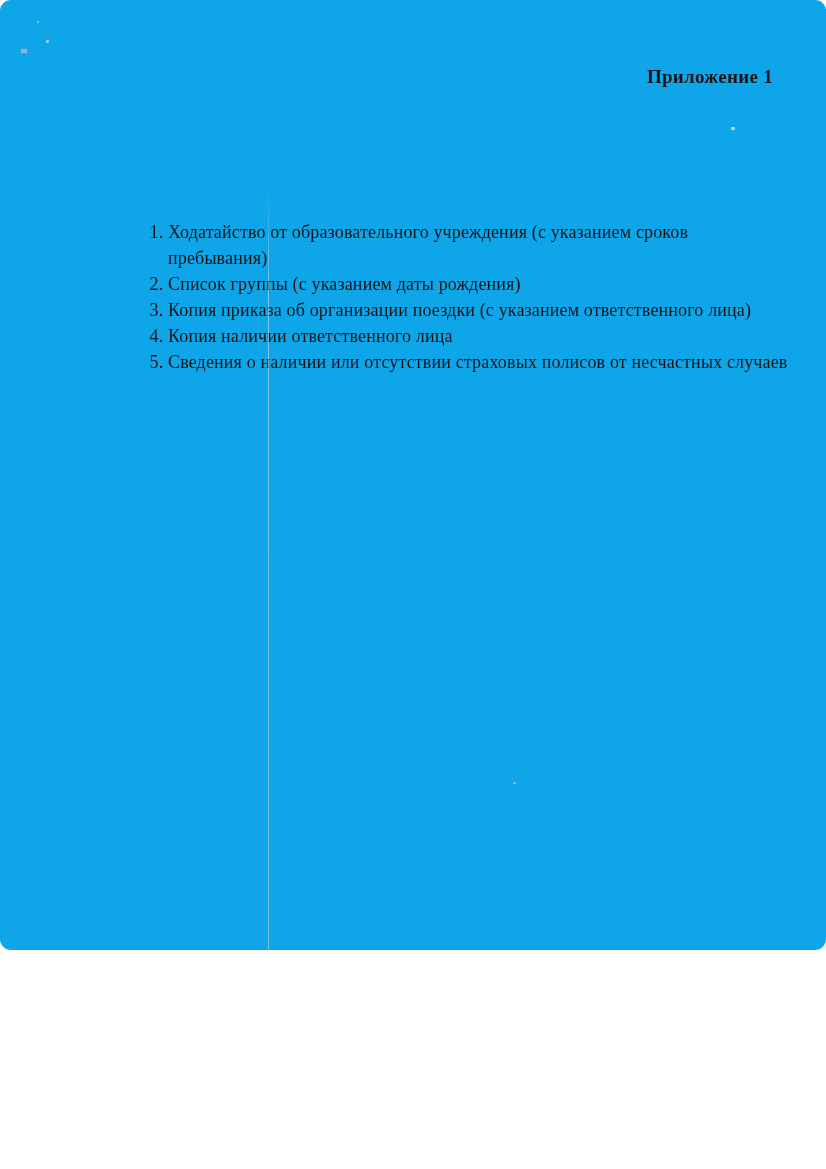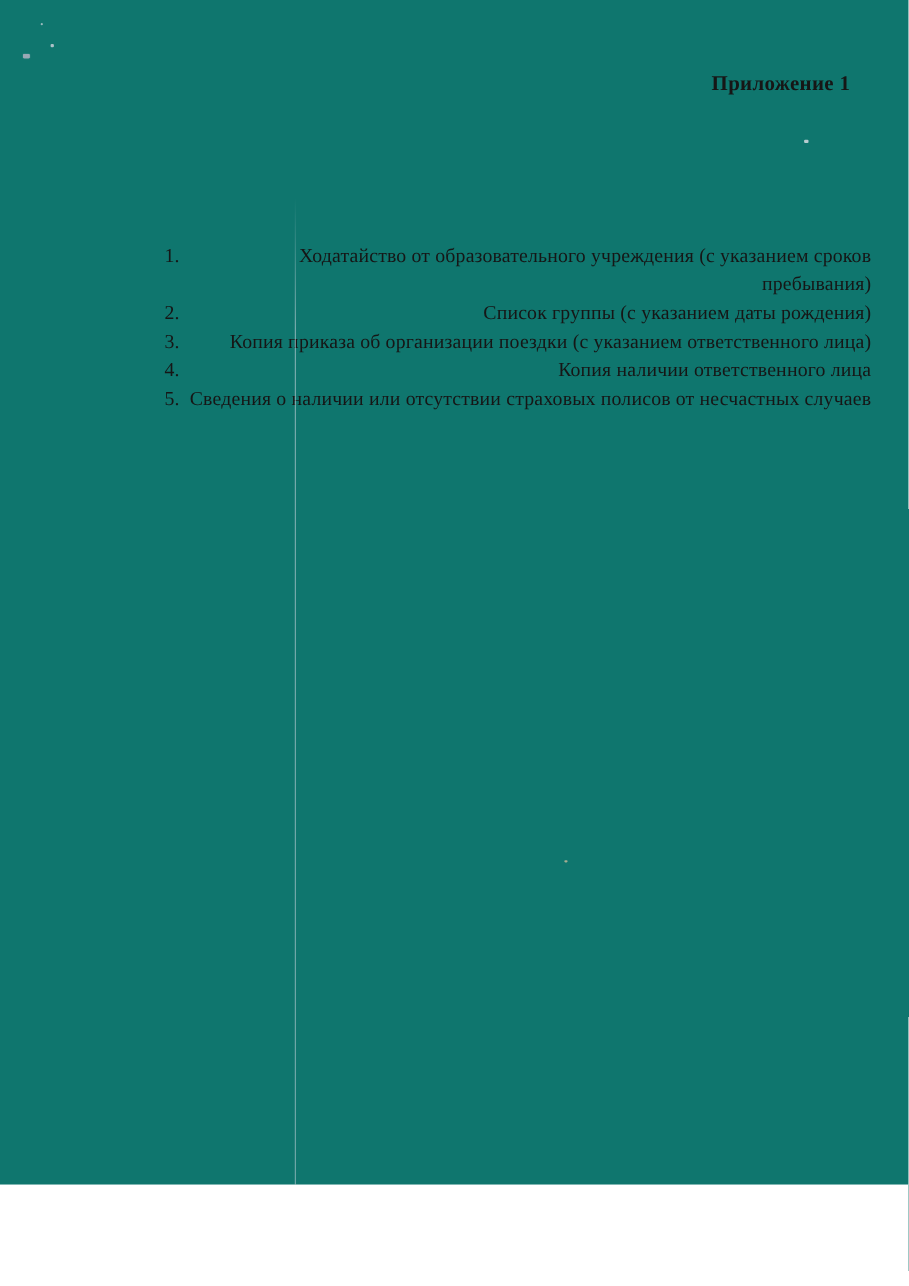--- a/index.html
+++ b/index.html
@@ -3,25 +3,26 @@
 <meta charset="utf-8">
 <style>
   html, body {
     margin: 0;
     padding: 0;
     background: #ffffff;
   }
   .page {
     position: relative;
     width: 826px;
-    height: 1077px;
-    background: #0f766e;
+    height: 950px;
+    background: #0ea5e9;
     overflow: hidden;
     font-family: "Liberation Serif", "DejaVu Serif", serif;
     color: #161616;
+    border-radius: 11px;
   }
   
   .appendix {
     position: absolute;
     top: 66px;
     right: 53px;
     font-size: 19px;
     font-weight: bold;
     letter-spacing: 0.3px;
     white-space: nowrap;
@@ -49,21 +50,20 @@
     margin: 0;
     padding: 0 0 0 28px;
     font-size: 18px;
     line-height: 26px;
     letter-spacing: 0.15px;
     list-style: decimal outside;
   }
   .doc-list li {
     margin: 0;
     padding: 0;
-    text-align: right;
   }
   
   .streak {
     position: absolute;
     left: 268px;
     top: 180px;
     width: 1px;
     height: 989px;
     background: linear-gradient(to bottom, rgba(225,225,235,0), rgba(222,222,232,0.55) 12%, rgba(222,222,232,0.5) 90%, rgba(210,210,225,0.7));
     pointer-events: none;

